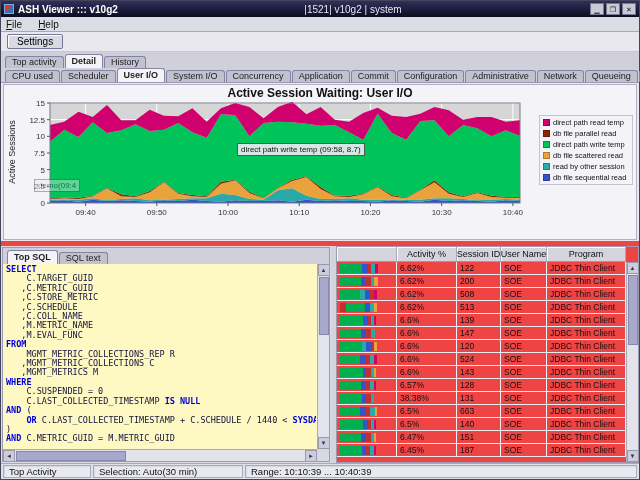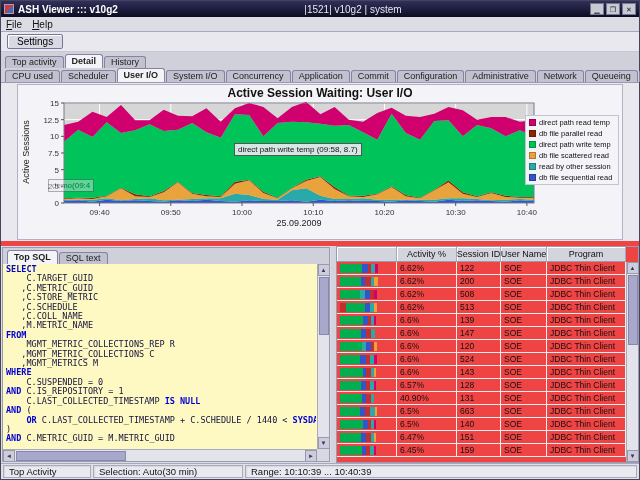--- a/index.html
+++ b/index.html
@@ -6,42 +6,42 @@
   html,body{width:640px;height:480px;overflow:hidden}
   body{font-family:"Liberation Sans",sans-serif;font-size:11px;background:#9aa;color:#111}
   .app{position:relative;width:640px;height:480px;display:flex;flex-direction:column;background:#e8e8ee;border:1px solid #44445a}
   
   .titlebar{height:16px;flex:0 0 16px;background:linear-gradient(#30305c,#0c0c20);color:#fff;display:flex;align-items:center;padding:0 3px;font-size:10px}
   .title-icon{width:10px;height:10px;margin-right:4px;background:linear-gradient(135deg,#d33a3a 50%,#2f74c0 50%);border:1px solid rgba(255,255,255,.4);flex:0 0 10px}
   .title-left{font-weight:bold;white-space:nowrap}
   .title-center{flex:1;text-align:center;color:#e6e6f2;white-space:nowrap;overflow:hidden}
   .win-btn{width:14px;height:12px;background:#c9c9d6;border:1px solid #777790;color:#222;font-size:7px;line-height:11px;text-align:center;margin-left:2px;flex:0 0 14px}
   
-  .menubar{height:15px;flex:0 0 15px;background:#dcdce4;border-bottom:1px solid #a8a8ba;display:flex;align-items:center;padding:0 5px;gap:10px;font-size:10px}
+  .menubar{height:15px;flex:0 0 15px;background:#dcdce4;border-bottom:1px solid #a8a8ba;display:flex;align-items:center;padding:0 5px;gap:16px;font-size:10px}
   .menu-item{cursor:default}
   .mn{text-decoration:underline}
   
   .settings-row{height:20px;flex:0 0 20px;display:flex;align-items:center;padding:0 6px;background:#e8e8ee;border-bottom:1px solid #c8c8d4}
   .btn{background:#d9d9e3;border:1px solid #76769a;border-radius:2px;font-size:10px;padding:1px 9px;box-shadow:inset 1px 1px 0 #fff;font-family:inherit}
   
   .tabs{display:flex;align-items:flex-end;background:#d0d0da;padding:2px 4px 0 4px;gap:1px}
   .tabs1{height:16px;flex:0 0 16px}
   .tabs2{height:15px;flex:0 0 15px;border-bottom:1px solid #9a9ab2}
   .tab{background:#c1c1cf;border:1px solid #8484a0;border-bottom:none;border-radius:3px 3px 0 0;padding:0 6px;font-size:9px;height:12px;line-height:11px;color:#222;white-space:nowrap;cursor:default}
   .tab.selected{background:#f4f4f8;font-weight:bold;height:14px;line-height:13px}
   
-  .chart-area{height:156px;flex:0 0 156px;background:#f4f4f8;border:1px solid #b2b2c4;margin:1px 16px;position:relative;overflow:visible}
+  .chart-area{height:156px;flex:0 0 156px;background:#f4f4f8;border:1px solid #b2b2c4;margin:1px 2px;position:relative;overflow:visible}
   .chart-title{text-align:center;font-size:12px;font-weight:bold;padding-top:1px}
   .y-label{position:absolute;left:-37px;top:62px;width:90px;text-align:center;font-size:9px;color:#222;transform:rotate(-90deg)}
   .chart-svg{position:absolute;left:16px;top:16px}
   .date-label{position:absolute;left:46px;top:133px;width:470px;text-align:center;font-size:9px;color:#222}
   .legend{position:absolute;right:3px;top:30px;width:94px;background:#f4f4f8;border:1px solid #c2c2d0;padding:2px 3px;display:flex;flex-direction:column;gap:2px}
   .legend-item{display:flex;align-items:center;gap:3px;font-size:7.5px;white-space:nowrap}
   .legend-swatch{width:7px;height:7px;flex:0 0 7px;border:1px solid rgba(0,0,0,.25)}
-  .tooltip{position:absolute;left:216px;top:58px;background:rgba(232,232,240,.92);border:1px solid #555;font-size:8px;padding:1px 3px;white-space:nowrap}
+  .tooltip{position:absolute;left:233px;top:58px;background:rgba(232,232,240,.92);border:1px solid #555;font-size:8px;padding:1px 3px;white-space:nowrap}
   .tooltip.ghost{left:30px;top:94px;opacity:.45}
   
   .bottom{flex:1;display:flex;background:#dcdce4;border-top:5px solid #ef4444;min-height:0}
   .sql-pane{width:328px;flex:0 0 328px;display:flex;flex-direction:column;border:1px solid #9a9ab0;margin:1px;background:#fff;min-height:0}
   .sql-tabs{height:16px;flex:0 0 16px}
   .sql-body{flex:1;position:relative;overflow:hidden;background:#fef9c3}
   .sql-content{position:absolute;left:3px;top:1px;right:13px;bottom:13px;overflow:hidden;font-family:"DejaVu Sans Mono",monospace;font-size:8.5px;line-height:9.4px;color:#12123c}
   .sql-line{white-space:pre}
   .kw{color:#0000d8;font-weight:bold}
   .splitter{width:5px;flex:0 0 5px;background:#d4d4de}
@@ -167,21 +167,20 @@
         <text x="208.03030303030303" y="114" text-anchor="middle" font-size="8" font-family="Liberation Sans, sans-serif" fill="#333">10:00</text>
         <line x1="279.24242424242425" y1="102" x2="279.24242424242425" y2="105" stroke="#555"></line>
         <text x="279.24242424242425" y="114" text-anchor="middle" font-size="8" font-family="Liberation Sans, sans-serif" fill="#333">10:10</text>
         <line x1="350.45454545454544" y1="102" x2="350.45454545454544" y2="105" stroke="#555"></line>
         <text x="350.45454545454544" y="114" text-anchor="middle" font-size="8" font-family="Liberation Sans, sans-serif" fill="#333">10:20</text>
         <line x1="421.6666666666667" y1="102" x2="421.6666666666667" y2="105" stroke="#555"></line>
         <text x="421.6666666666667" y="114" text-anchor="middle" font-size="8" font-family="Liberation Sans, sans-serif" fill="#333">10:30</text>
         <line x1="492.8787878787879" y1="102" x2="492.8787878787879" y2="105" stroke="#555"></line>
         <text x="492.8787878787879" y="114" text-anchor="middle" font-size="8" font-family="Liberation Sans, sans-serif" fill="#333">10:40</text>
       </svg>
-    <div class="date-label">25.09.2009</div>
     <div class="legend">
         <div class="legend-item">
           <span class="legend-swatch" style="background: rgb(209, 0, 111);"></span>
           <span>direct path read temp</span>
         </div>
         <div class="legend-item">
           <span class="legend-swatch" style="background: rgb(139, 37, 0);"></span>
           <span>db file parallel read</span>
         </div>
         <div class="legend-item">
@@ -214,27 +213,27 @@
         </div>
       <div class="sql-body">
         <div class="sql-content">
             <div class="sql-line"><span class="kw">SELECT</span></div>
             <div class="sql-line"><span>    C.TARGET_GUID</span></div>
             <div class="sql-line"><span>   ,C.METRIC_GUID</span></div>
             <div class="sql-line"><span>   ,C.STORE_METRIC</span></div>
             <div class="sql-line"><span>   ,C.SCHEDULE</span></div>
             <div class="sql-line"><span>   ,C.COLL_NAME</span></div>
             <div class="sql-line"><span>   ,M.METRIC_NAME</span></div>
+            <div class="sql-line"><span>   ,M.EVAL_FUNC</span></div>
             <div class="sql-line"><span class="kw">FROM</span></div>
             <div class="sql-line"><span>    MGMT_METRIC_COLLECTIONS_REP R</span></div>
             <div class="sql-line"><span>   ,MGMT_METRIC_COLLECTIONS C</span></div>
             <div class="sql-line"><span>   ,MGMT_METRICS M</span></div>
             <div class="sql-line"><span class="kw">WHERE</span></div>
             <div class="sql-line"><span>    C.SUSPENDED = 0</span></div>
-            <div class="sql-line"><span class="kw">AND</span><span> C.IS_REPOSITORY = 1</span></div>
             <div class="sql-line"><span>    C.LAST_COLLECTED_TIMESTAMP </span><span class="kw">IS NULL</span></div>
             <div class="sql-line"><span class="kw">AND</span><span> (</span></div>
             <div class="sql-line"><span>    </span><span class="kw">OR</span><span> C.LAST_COLLECTED_TIMESTAMP + C.SCHEDULE / 1440 &lt; </span><span class="kw">SYSDATE</span></div>
             <div class="sql-line"><span>)</span></div>
             <div class="sql-line"><span class="kw">AND</span><span> C.METRIC_GUID = M.METRIC_GUID</span></div>
           </div>
         <div class="vscroll">
           <div class="sb-btn">▲</div>
           <div class="sb-thumb-v"></div>
           <div class="sb-spacer"></div>
@@ -412,21 +411,21 @@
           </div>
           <div class="trow">
             <div class="td c-bar">
               <div class="bar">
                 <span style="background: rgb(0, 176, 80); width: 42%;"></span>
                 <span style="background: rgb(51, 85, 204); width: 8%;"></span>
                 <span style="background: rgb(192, 48, 48); width: 8%;"></span>
                 <span style="background: rgb(42, 169, 169); width: 6%;"></span>
               </div>
             </div>
-            <div class="td c-act">40.90%</div>
+            <div class="td c-act">38.38%</div>
             <div class="td c-sid">131</div>
             <div class="td c-usr">SOE</div>
             <div class="td c-prg">JDBC Thin Client</div>
           </div>
           <div class="trow">
             <div class="td c-bar">
               <div class="bar">
                 <span style="background: rgb(0, 176, 80); width: 38%;"></span>
                 <span style="background: rgb(51, 85, 204); width: 10%;"></span>
                 <span style="background: rgb(192, 48, 48); width: 8%;"></span>
@@ -473,21 +472,21 @@
             <div class="td c-bar">
               <div class="bar">
                 <span style="background: rgb(0, 176, 80); width: 42%;"></span>
                 <span style="background: rgb(51, 85, 204); width: 8%;"></span>
                 <span style="background: rgb(192, 48, 48); width: 6%;"></span>
                 <span style="background: rgb(42, 169, 169); width: 8%;"></span>
                 <span style="background: rgb(209, 0, 111); width: 4%;"></span>
               </div>
             </div>
             <div class="td c-act">6.45%</div>
-            <div class="td c-sid">159</div>
+            <div class="td c-sid">187</div>
             <div class="td c-usr">SOE</div>
             <div class="td c-prg">JDBC Thin Client</div>
           </div>
         </div>
       <div class="vscroll tv">
         <div class="sb-btn">▲</div>
         <div class="sb-thumb-v"></div>
         <div class="sb-spacer"></div>
         <div class="sb-btn">▼</div>
       </div>

